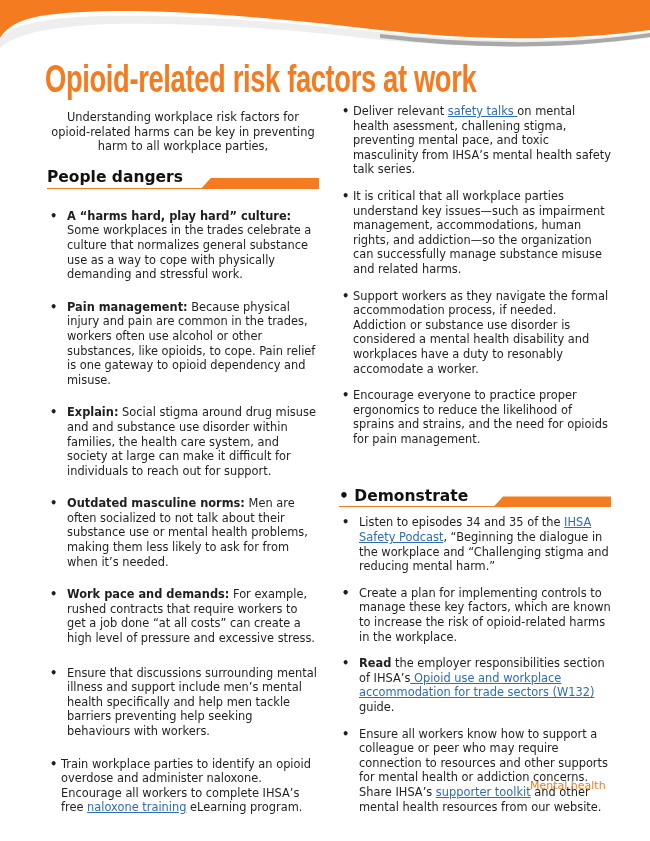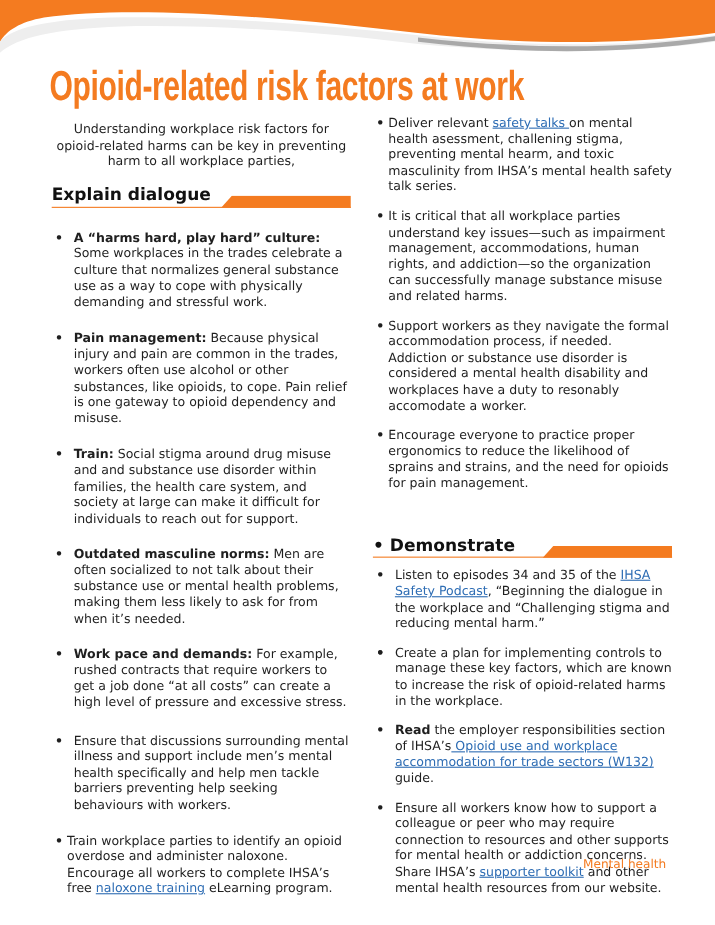--- a/index.html
+++ b/index.html
@@ -61,42 +61,42 @@
   <path d="M0 38 C10 26 40 18 100 16 C200 14 300 24 380 32 C470 42 560 44 650 32 V38 C560 50 470 48 380 40 C300 30 200 22 110 24 C50 26 15 34 0 48 Z" fill="#eeeeee"></path>
   <path d="M380 34 C470 44 560 46 650 33 V37 C560 50 470 49 380 38 Z" fill="#a9a9a9"></path>
 </svg>
 
 <h1 class="title">Opioid-related risk factors at work</h1>
 
 <div class="col col-left">
   <p class="intro">Understanding workplace risk factors for opioid-related harms can be key in preventing harm to all workplace parties,</p>
 
   <div class="section-head">
-    <span class="label">Explain dialogue</span>
+    <span class="label">People dangers</span>
     <span class="bar"></span>
   </div>
 
   <ul class="left-list" style="margin-top:20px;">
     <li><span class="bullet">•</span><b>A “harms hard, play hard” culture:</b><span> Some workplaces in the trades celebrate a culture that normalizes general substance use as a way to cope with physically demanding and stressful work.</span></li>
     <li><span class="bullet">•</span><b>Pain management:</b><span> Because physical injury and pain are common in the trades, workers often use alcohol or other substances, like opioids, to cope. Pain relief is one gateway to opioid dependency and misuse.</span></li>
-    <li><span class="bullet">•</span><b>Train:</b><span> Social stigma around drug misuse and and substance use disorder within families, the health care system, and society at large can make it difficult for individuals to reach out for support.</span></li>
+    <li><span class="bullet">•</span><b>Explain:</b><span> Social stigma around drug misuse and and substance use disorder within families, the health care system, and society at large can make it difficult for individuals to reach out for support.</span></li>
     <li><span class="bullet">•</span><b>Outdated masculine norms:</b><span> Men are often socialized to not talk about their substance use or mental health problems, making them less likely to ask for from when it’s needed.</span></li>
     <li style="margin-bottom:8px;"><span class="bullet">•</span><b>Work pace and demands:</b><span> For example, rushed contracts that require workers to get a job done “at all costs” can create a high level of pressure and excessive stress.</span></li>
   </ul>
 
 
   <ul class="left-list" style="margin-top:20px;">
     <li><span class="bullet">•</span><span>Ensure that discussions surrounding mental illness and support include men’s mental health specifically and help men tackle barriers preventing help seeking behaviours with workers.</span></li>
     <li style="padding-left:14px;"><span class="bullet">•</span><span>Train workplace parties to identify an opioid overdose and administer naloxone. Encourage all workers to complete IHSA’s free </span><a href="#">naloxone training</a><span> eLearning program.</span></li>
   </ul>
 </div>
 
 <div class="col col-right" style="top:104px;">
   <ul class="right-list">
-    <li style="padding-left:14px;"><span class="bullet">•</span><span>Deliver relevant </span><a href="#">safety talks </a><span>on mental health asessment, challening stigma, preventing mental hearm, and toxic masculinity from IHSA’s mental health safety talk series.</span></li>
+    <li style="padding-left:14px;"><span class="bullet">•</span><span>Deliver relevant </span><a href="#">safety talks </a><span>on mental health asessment, challening stigma, preventing mental pace, and toxic masculinity from IHSA’s mental health safety talk series.</span></li>
     <li style="padding-left:14px;"><span class="bullet">•</span><span>It is critical that all workplace parties understand key issues—such as impairment management, accommodations, human rights, and addiction—so the organization can successfully manage substance misuse and related harms.</span></li>
     <li style="padding-left:14px;"><span class="bullet">•</span><span>Support workers as they navigate the formal accommodation process, if needed. Addiction or substance use disorder is considered a mental health disability and workplaces have a duty to resonably accomodate a worker.</span></li>
     <li style="padding-left:14px; margin-bottom:2px;"><span class="bullet">•</span><span>Encourage everyone to practice proper ergonomics to reduce the likelihood of sprains and strains, and the need for opioids for pain management.</span></li>
   </ul>
 
   <div class="section-head" style="margin-bottom:8px;margin-top:36px;">
     <span class="label"><span>•</span> <span>Demonstrate</span></span>
     <span class="bar"></span>
   </div>
 

